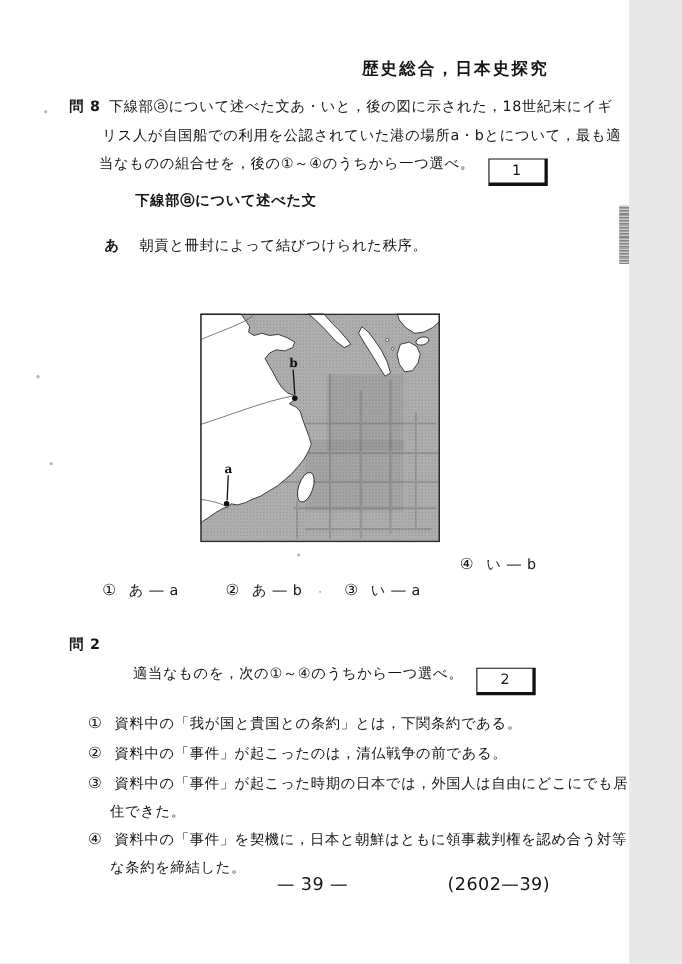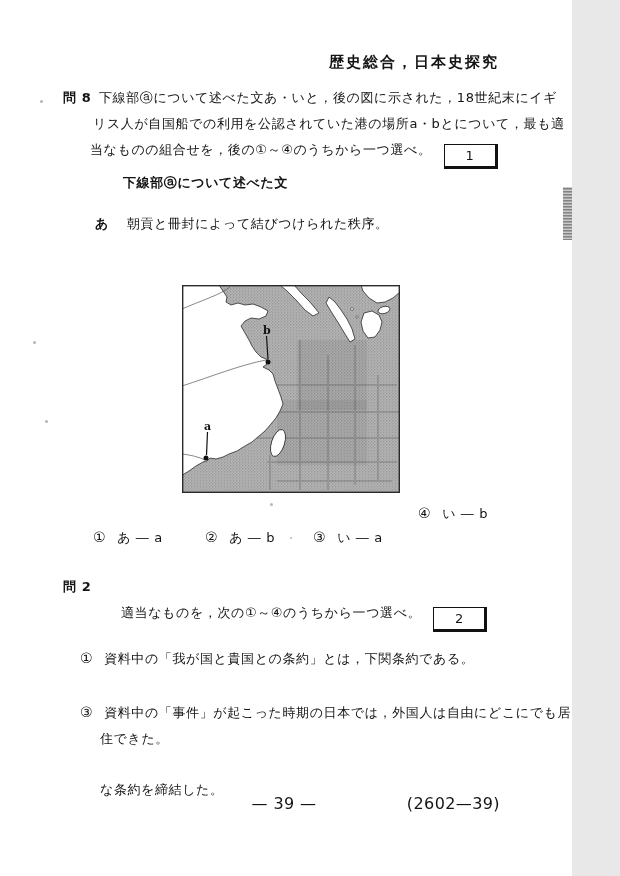--- a/index.html
+++ b/index.html
@@ -129,24 +129,30 @@
   </div>
 
   <div class="abs t13 bold" style="left:63px; top:579px;">問 2</div>
   <div class="abs t13" style="left:92px; top:605px;margin-left:29px;">
     <span>適当なものを，次の①～④のうちから一つ選べ。</span><span class="answer-box">2</span>
   </div>
 
   <div class="abs t13" style="left:80px; top:650px;">
     <span class="onum">①</span><span>資料中の「我が国と貴国との条約」とは，下関条約である。</span>
   </div>
+  <div class="abs t13" style="left:80px; top:677px;">
+    <span class="onum">②</span><span>資料中の「事件」が起こったのは，清仏戦争の前である。</span>
+  </div>
   <div class="abs t13" style="left:80px; top:704px;">
     <span class="onum">③</span><span>資料中の「事件」が起こった時期の日本では，外国人は自由にどこにでも居</span>
   </div>
   <div class="abs t13" style="left:100px; top:731px;">住できた。</div>
+  <div class="abs t13" style="left:80px; top:755px;">
+    <span class="onum">④</span><span>資料中の「事件」を契機に，日本と朝鮮はともに領事裁判権を認め合う対等</span>
+  </div>
   <div class="abs t13" style="left:100px; top:782px;">な条約を締結した。</div>
 
   <div class="abs t12" style="left:248px; top:794px; width:72px; text-align:center;">— 39 —</div>
   <div class="abs t12" style="top:794px; right:72px;">(2602—39)</div>
 
   <div class="bind-bar"></div>
   <div class="speck" style="left:40px; top:100px;"></div>
   <div class="speck" style="left:33px; top:341px;"></div>
   <div class="speck" style="left:45px; top:420px;"></div>
   <div class="speck" style="left:270px; top:503px;"></div>

